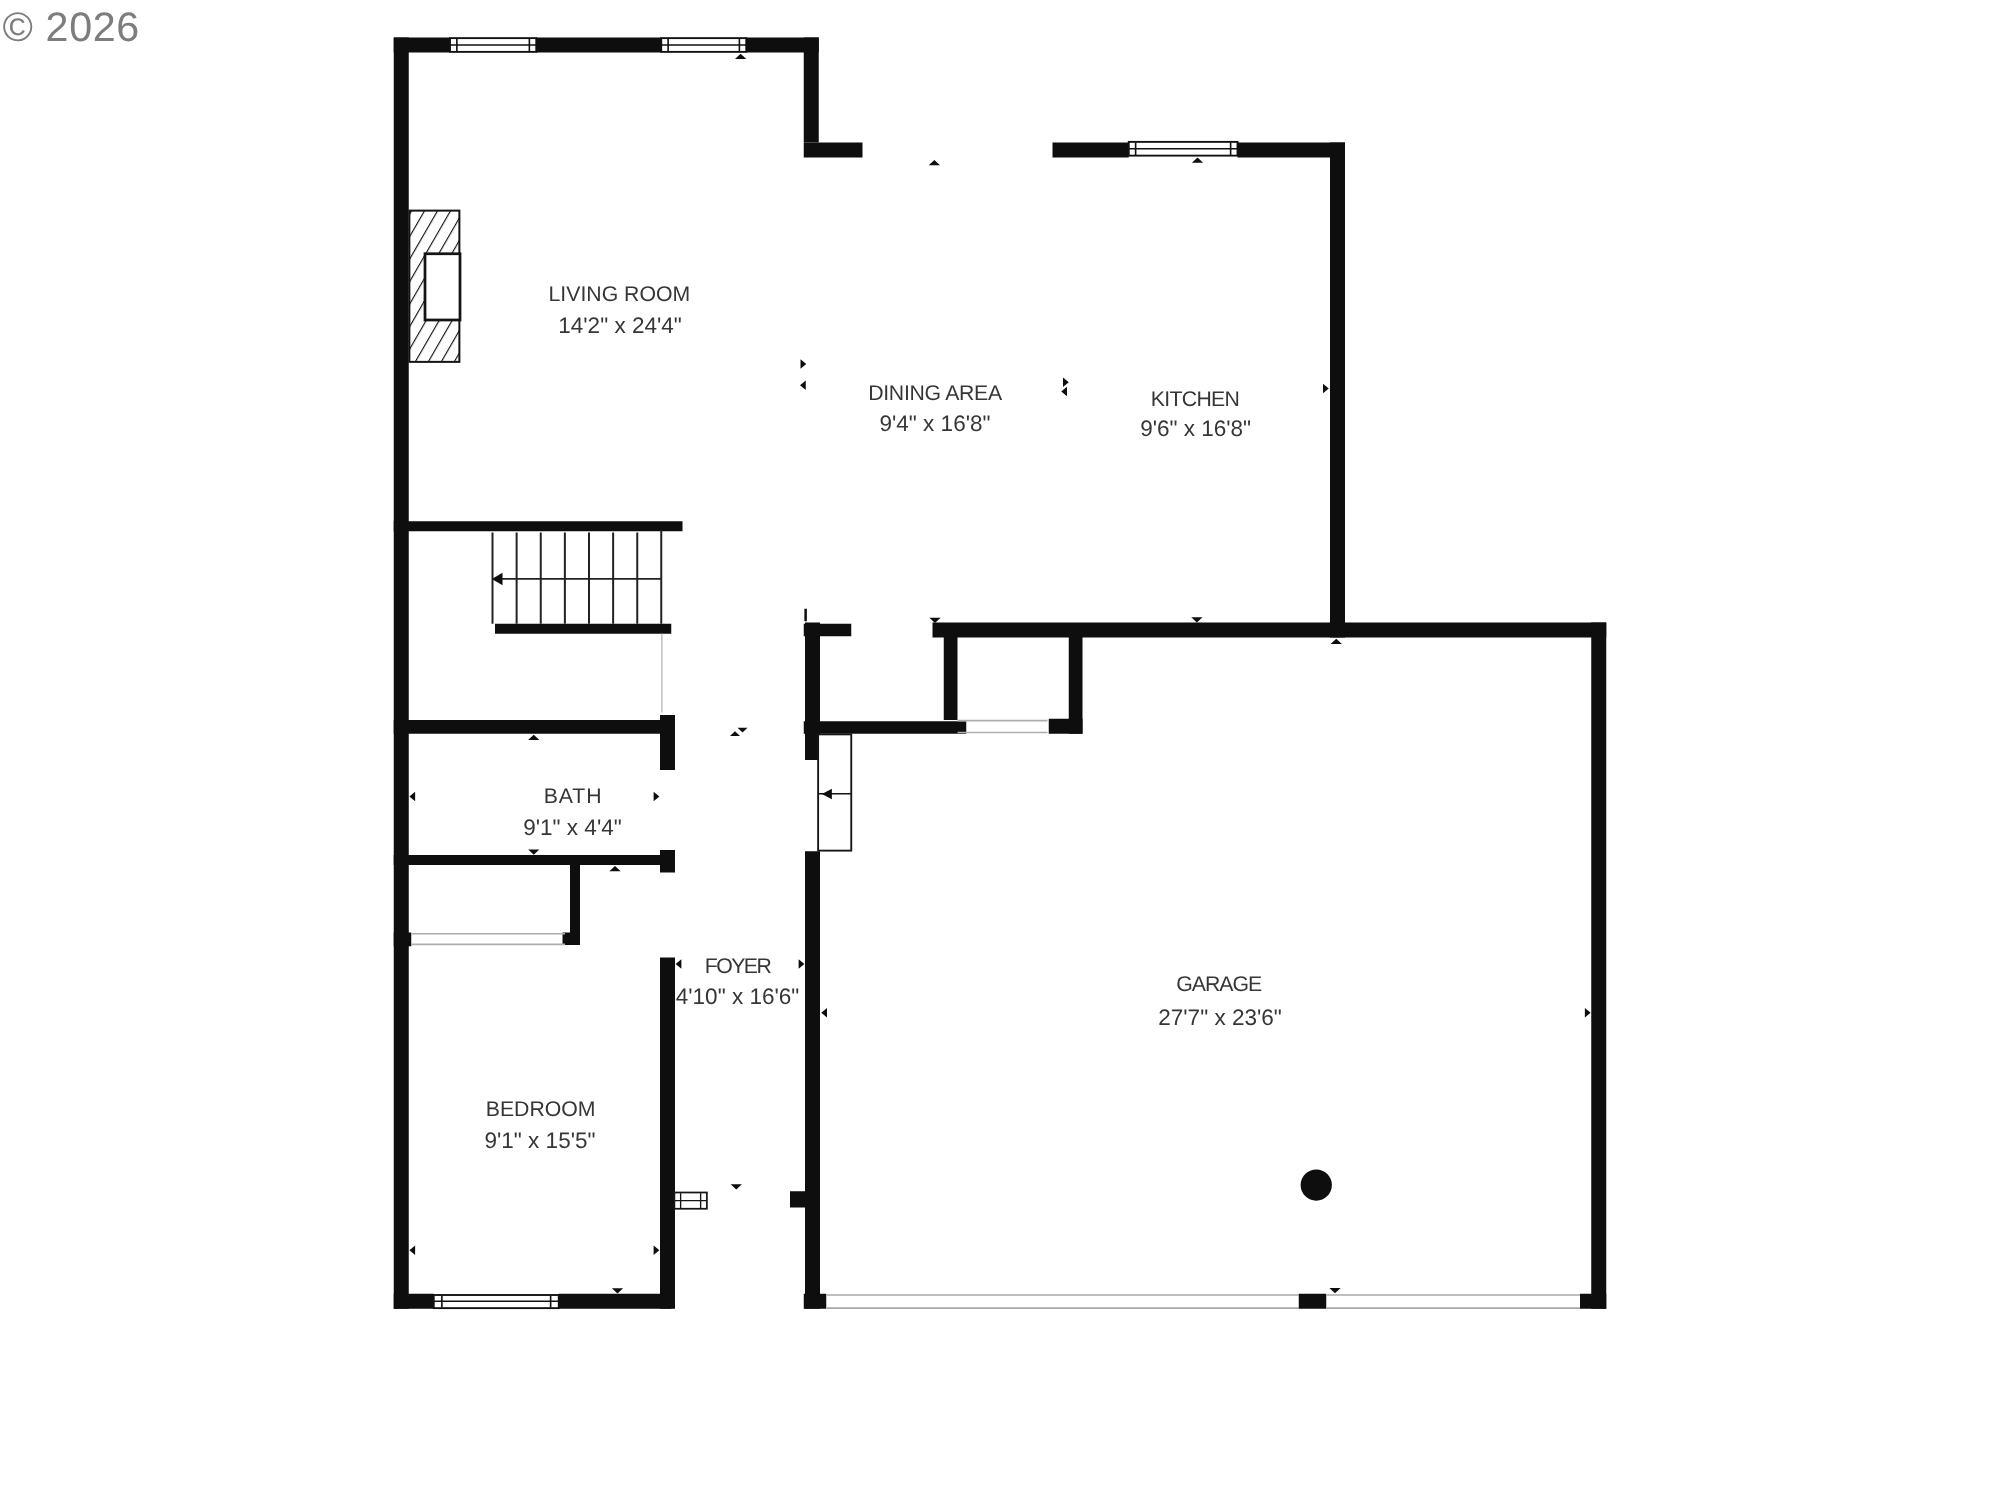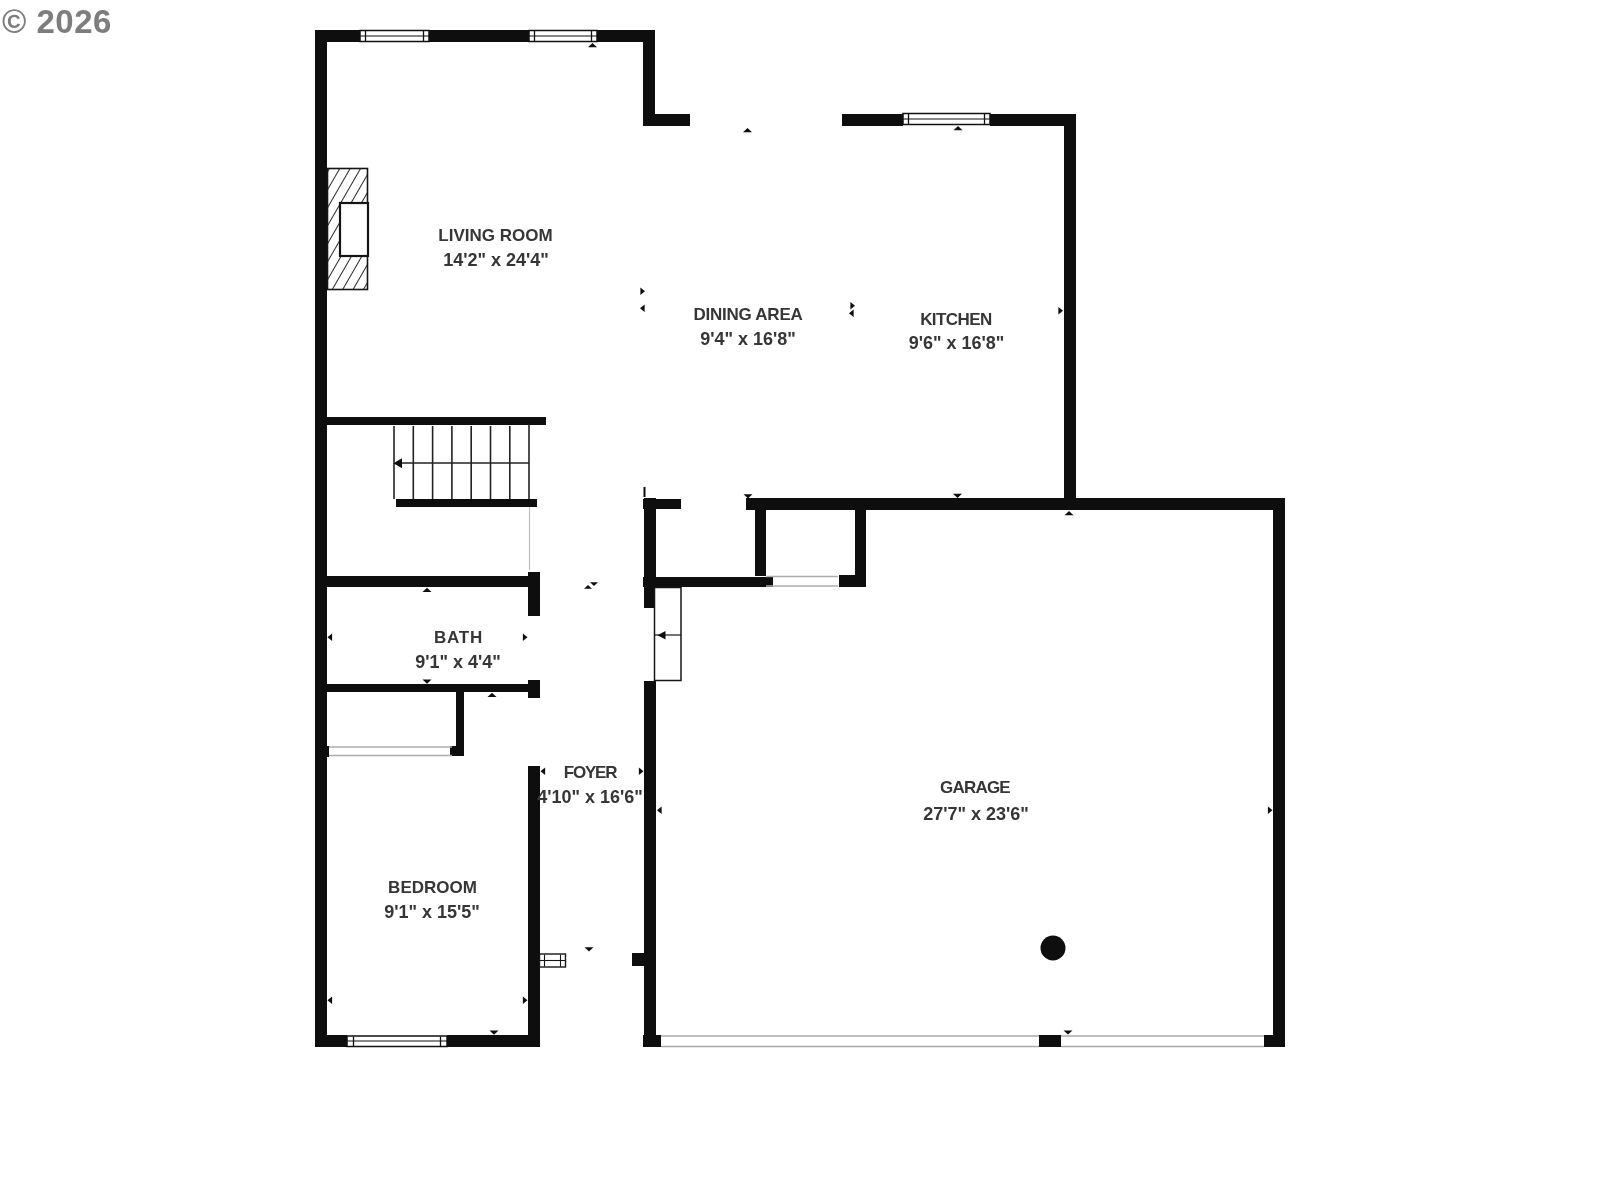--- a/index.html
+++ b/index.html
@@ -1,16 +1,16 @@
 <!DOCTYPE html>
 <html><head>
 <meta charset="utf-8">
 <style>
   html,body{margin:0;padding:0;background:#ffffff;}
-  .page{width:1600px;height:1056px;position:relative;background:#ffffff;overflow:hidden;font-weight:bold;}
+  .page{width:1600px;height:1056px;position:relative;background:#ffffff;overflow:hidden;}
   svg{display:block;}
   text{font-family:"Liberation Sans",sans-serif;fill:#363636;}
   .lbl{font-size:17px;letter-spacing:0px;}
   .dim{font-size:18px;}
 </style>
 </head>
 <body>
 <div class="page">
 <svg width="1600" height="1200" viewBox="0 0 1600 1200">
 <defs>

